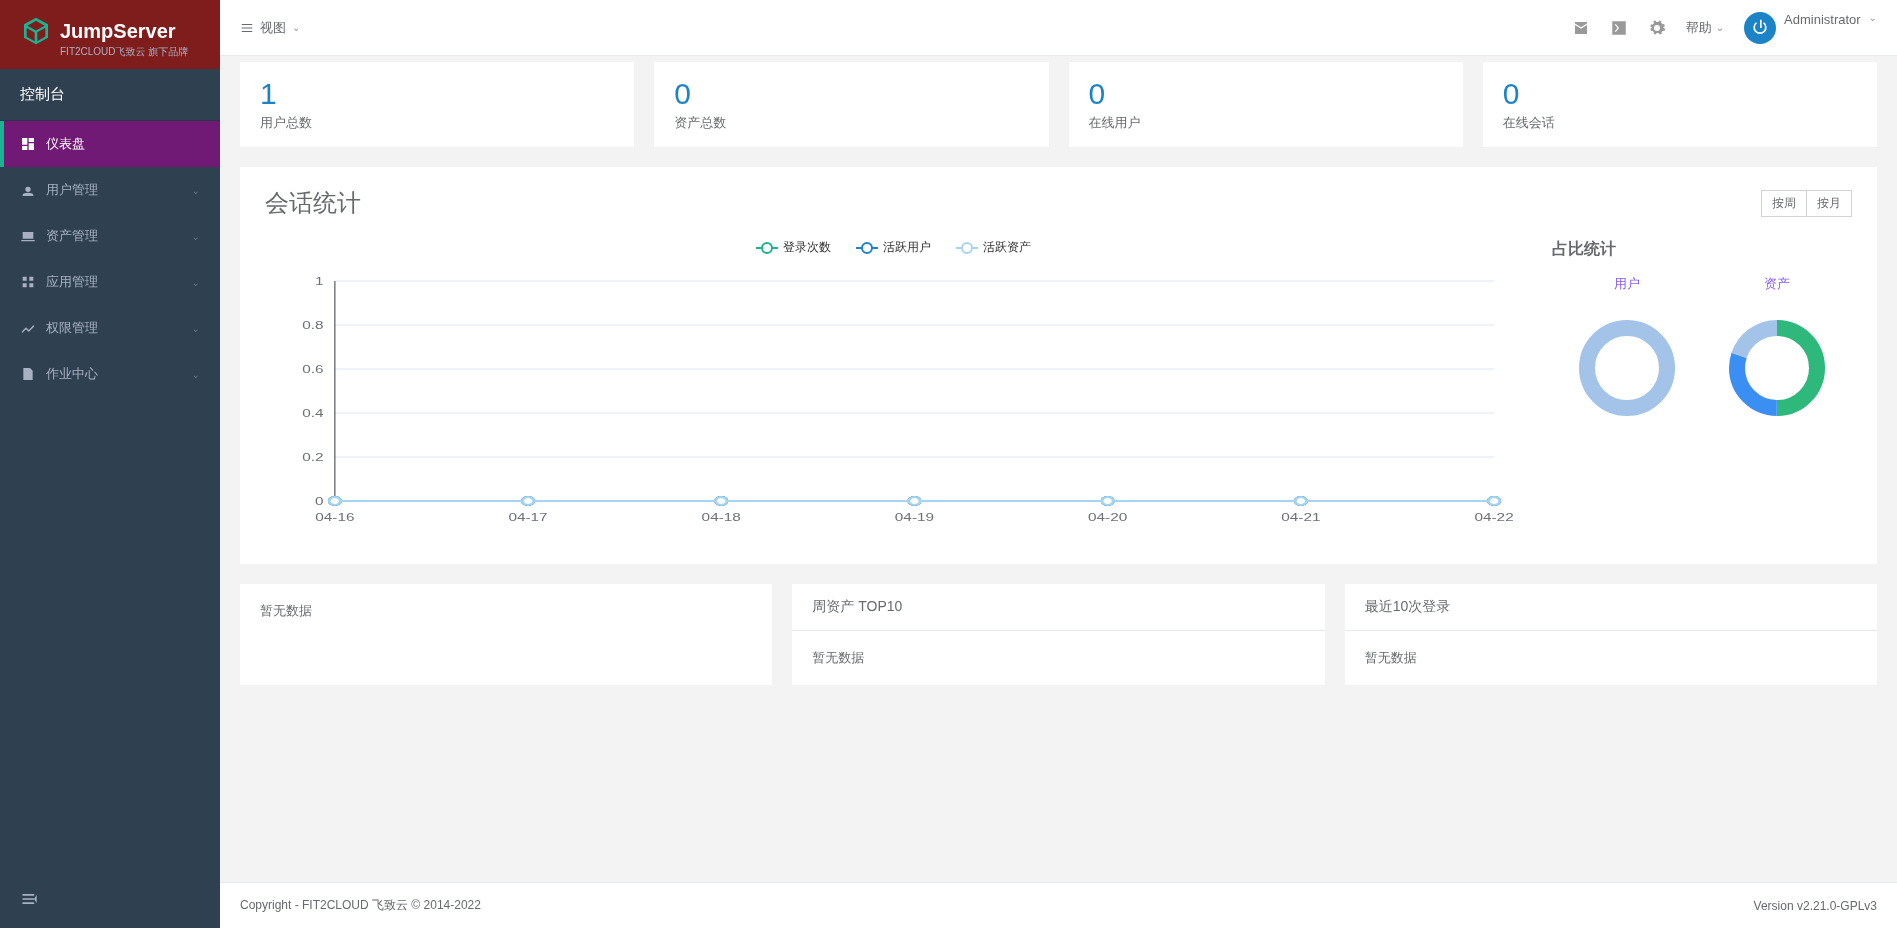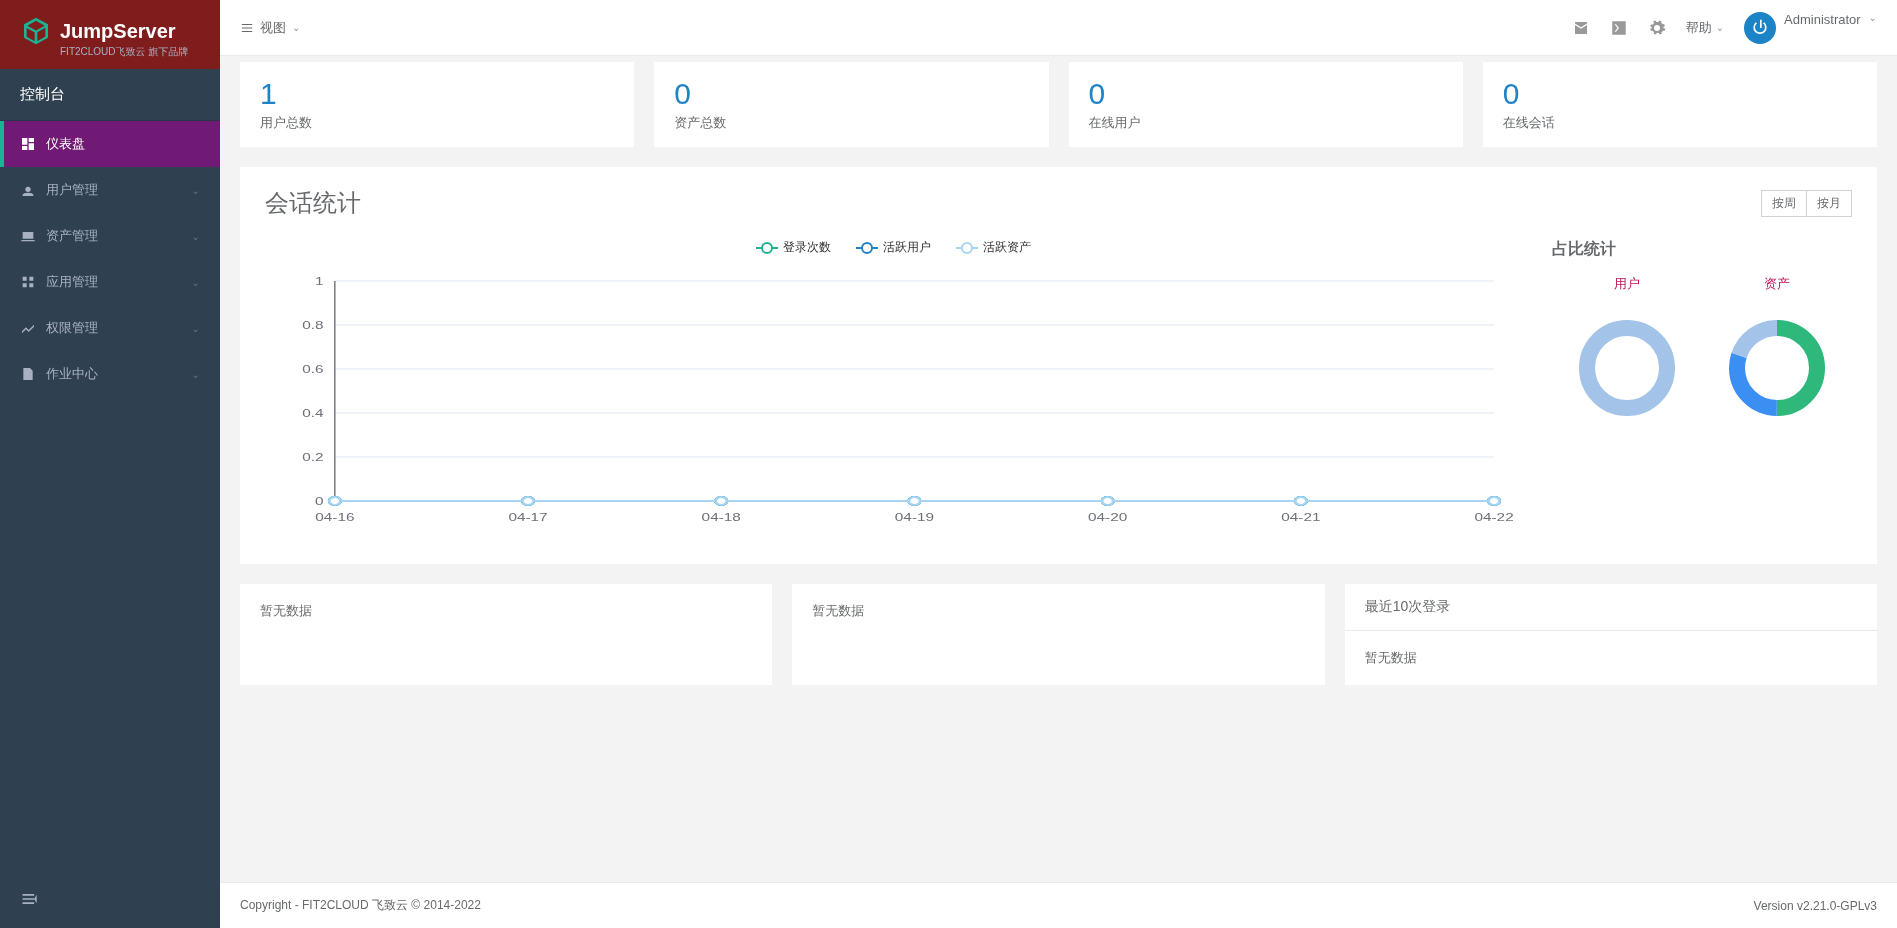--- a/index.html
+++ b/index.html
@@ -48,21 +48,21 @@
 .legend-marker { width: 22px; height: 10px; display: flex; align-items: center; justify-content: center; position: relative; }
 .legend-marker::before { content: ''; position: absolute; height: 2px; width: 100%; background: var(--c); }
 .legend-marker::after { content: ''; width: 8px; height: 8px; border: 2px solid var(--c); border-radius: 50%; background: #fff; z-index: 1; }
 .chart-svg { width: 100%; height: 260px; }
 .axis-text { font-size: 11px; fill: #6e7079; }
 .grid-line { stroke: #e0e6f1; stroke-width: 1; }
 .axis-line { stroke: #6e7079; stroke-width: 1; }
 .series-line { fill: none; stroke-width: 2; }
 .chart-side { width: 300px; }
 .side-title { font-size: 16px; font-weight: 700; color: #676a6c; margin-bottom: 15px; }
-.donut-labels { display: flex; justify-content: space-around; color: #be185d; font-size: 13px; margin-bottom: 20px; }
+.donut-labels { display: flex; justify-content: space-around; color: #8b5cf6; font-size: 13px; margin-bottom: 20px; }
 .donuts { display: flex; justify-content: space-around; }
 .bottom-row { display: flex; gap: 20px; margin-top: 20px; }
 .bottom-card { flex: 1; background: #fff; }
 .bottom-card-header { padding: 14px 20px; border-bottom: 1px solid #e7eaec; font-size: 14px; color: #676a6c; }
 .bottom-card-body { padding: 18px 20px; color: #676a6c; font-size: 13px; }
 .footer { height: 46px; background: #fff; border-top: 1px solid #e7eaec; display: flex; align-items: center; padding: 0 20px; color: #676a6c; font-size: 12px; }
 .footer-right { margin-left: auto; }
 </style>
 </head>
 <body>
@@ -274,20 +274,21 @@
               </div>
           </div>
         </div>
       </div>
 
       <div class="bottom-row" id="bottom-row">
           <div class="bottom-card">
             <div class="bottom-card-body">暂无数据</div>
           </div>
           <div class="bottom-card">
+            <div class="bottom-card-header">周资产 TOP10</div>
             <div class="bottom-card-body">暂无数据</div>
           </div>
           <div class="bottom-card">
             <div class="bottom-card-header">最近10次登录</div>
             <div class="bottom-card-body">暂无数据</div>
           </div>
         </div>
     </div>
 
     <div class="footer">

